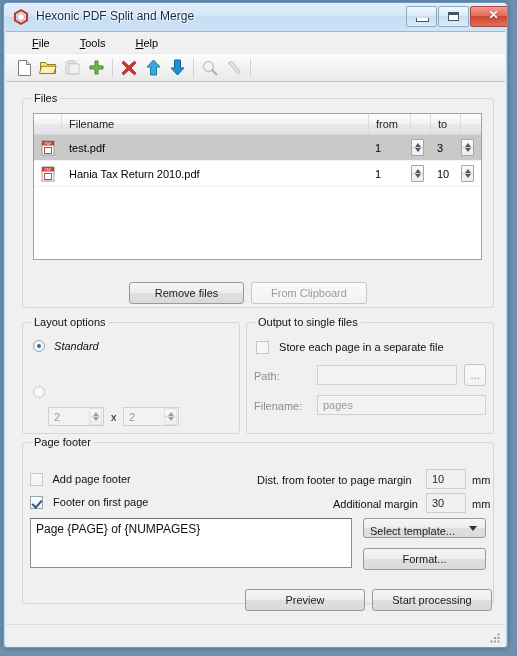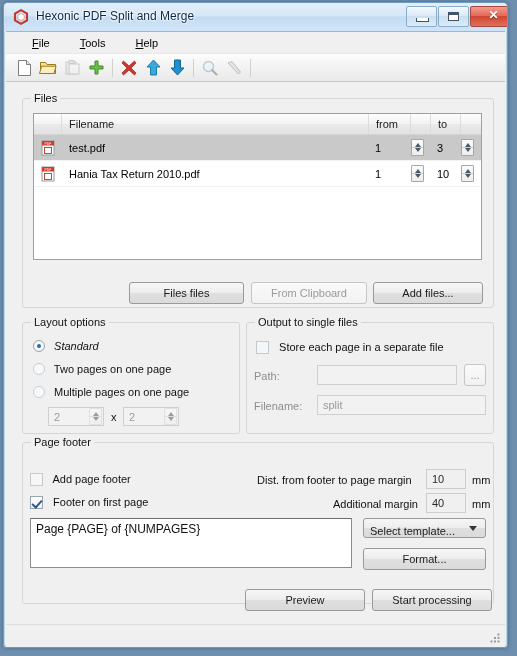--- a/index.html
+++ b/index.html
@@ -497,39 +497,33 @@
         </div>
         <div class="fl-cell num col-to">10</div>
         <div class="fl-cell col-tospin" style="padding-left:0;">
           <span class="spin">
               <span class="mid"></span>
             </span>
         </div>
       </div>
     </div>
 
-    <div class="btn" style="left:123px; top:250px; width:115px; height:22px;">Files files</div>
+    <div class="btn" style="left:123px; top:250px; width:115px; height:22px;">Remove files</div>
     <div class="btn disabled" style="left:245px; top:250px; width:116px; height:22px;">From Clipboard</div>
-    <div class="btn" style="left:367px; top:250px; width:110px; height:22px;">Add files...</div>
 
     <div class="group" style="left:16px; top:290px; width:216px; height:110px;">
       <span class="group-title">Layout options</span>
     </div>
 
     <div style="position:absolute; left:27px; top:308px;">
       <span class="radio checked"></span>
       <span class="lbl" style="position:relative; left:6px; top:-2px;font-style:italic;">Standard</span>
     </div>
-    <div style="position:absolute; left:27px; top:331px;">
-      <span class="radio dim"></span>
-      <span class="lbl" style="position:relative; left:6px; top:-2px;">Two pages on one page</span>
-    </div>
     <div style="position:absolute; left:27px; top:354px;">
       <span class="radio dim"></span>
-      <span class="lbl" style="position:relative; left:6px; top:-2px;">Multiple pages on one page</span>
     </div>
 
     <div class="field disabled" style="left:42px; top:375px; width:56px; height:19px;">
       <span>2</span>
       <span class="spin" style="position:absolute; right:1px; top:0px; border-color:#d2d2d2; opacity:.55;">
           <span class="mid"></span>
         </span>
     </div>
     <span class="lbl" style="left:105px; top:379px;">x</span>
     <div class="field disabled" style="left:117px; top:375px; width:56px; height:19px;">
@@ -549,21 +543,21 @@
     </div>
 
     <span class="lbl dim" style="left:248px; top:338px;">Path:</span>
     <div class="field disabled" style="left:311px; top:333px; width:140px; height:20px;">
       <span></span>
     </div>
     <div class="btn disabled" style="left:458px; top:332px; width:22px; height:22px;">...</div>
 
     <span class="lbl dim" style="left:248px; top:368px;">Filename:</span>
     <div class="field disabled" style="left:311px; top:363px; width:169px; height:20px;">
-      <span>split</span>
+      <span>pages</span>
     </div>
 
     <div class="group" style="left:16px; top:410px; width:470px; height:160px;">
       <span class="group-title">Page footer</span>
     </div>
 
     <div style="position:absolute; left:24px; top:464px;">
       <span class="checkbox checked"></span>
       <span class="lbl" style="position:relative; left:7px; top:-3px;">Footer on first page</span>
     </div>
@@ -573,21 +567,21 @@
     </div>
 
     <span class="lbl" style="left:251px; top:442px;">Dist. from footer to page margin</span>
     <div class="field ro" style="left:420px; top:437px; width:40px; height:20px;">
       <span>10</span>
     </div>
     <span class="lbl" style="left:466px; top:442px;">mm</span>
 
     <span class="lbl" style="left:327px; top:466px;">Additional margin</span>
     <div class="field ro" style="left:420px; top:461px; width:40px; height:20px;">
-      <span>40</span>
+      <span>30</span>
     </div>
     <span class="lbl" style="left:466px; top:466px;">mm</span>
 
     <div class="textarea" style="left:24px; top:486px; width:322px; height:50px;">Page {PAGE} of {NUMPAGES}</div>
 
     <div class="combo" style="left:357px; top:486px; width:123px; height:20px;">
       <span>Select template...</span>
       <span class="arrow"></span>
     </div>
     <div class="btn" style="left:357px; top:516px; width:123px; height:22px;">Format...</div>

